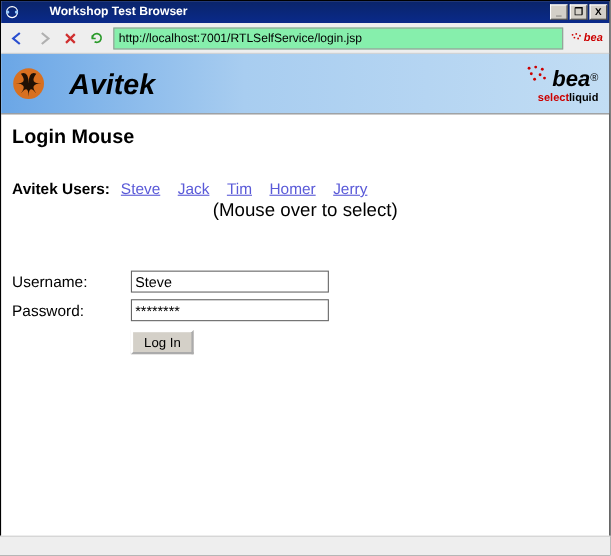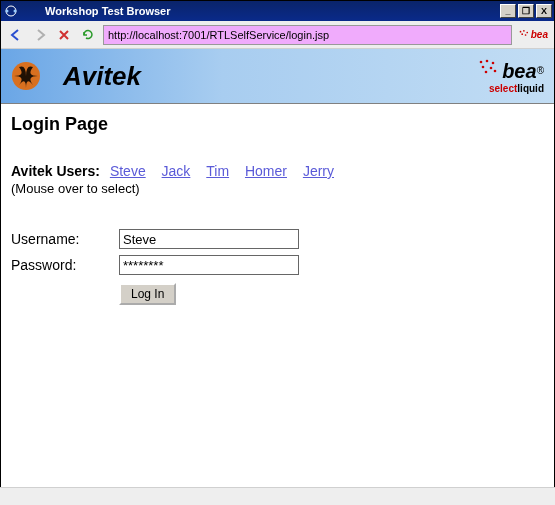--- a/index.html
+++ b/index.html
@@ -64,21 +64,21 @@
     height: 18px;
     display: flex;
     align-items: center;
     justify-content: center;
     cursor: pointer;
   }
   .addr-bar {
     flex: 1;
     height: 20px;
     border: 1px solid #999;
-    background: #f0abfc;
+    background: #86efac;
     font-size: 11px;
     padding: 2px 4px;
     font-family: Arial;
   }
   .bea-small {
     width: 30px;
     height: 18px;
     display: flex;
     align-items: center;
     font-size: 10px;
@@ -146,22 +146,23 @@
     margin-bottom: 2px;
   }
   .sample-label { font-weight: bold; }
   .sample-link {
     color: #5a5ad8;
     text-decoration: underline;
     margin: 0 6px;
     cursor: pointer;
   }
   .hint {
-    font-size: 13px;
-    margin-bottom: 33px;
+    font-size: 17px;
+    margin-bottom: 45px;
+    text-align: center;
   }
   .form-row {
     display: flex;
     align-items: center;
     margin-bottom: 6px;
   }
   .form-label {
     width: 108px;
     font-size: 14px;
   }
@@ -269,21 +270,21 @@
       </svg>
       <span class="bea-big">bea</span><span class="reg">®</span>
     </div>
     <div class="tagline">
       <span>select</span><span class="liquid">liquid</span>
     </div>
   </div>
 </div>
 
 <div class="content">
-  <div class="page-title">Login Page</div>
+  <div class="page-title">Login Mouse</div>
 
   <div class="sample-row">
     <span class="sample-label">Avitek Users:</span>
     <a class="sample-link">Steve</a>
     <a class="sample-link">Jack</a>
     <a class="sample-link">Tim</a>
     <a class="sample-link">Homer</a>
     <a class="sample-link">Jerry</a>
   </div>
   <div class="hint">(Mouse over to select)</div>

